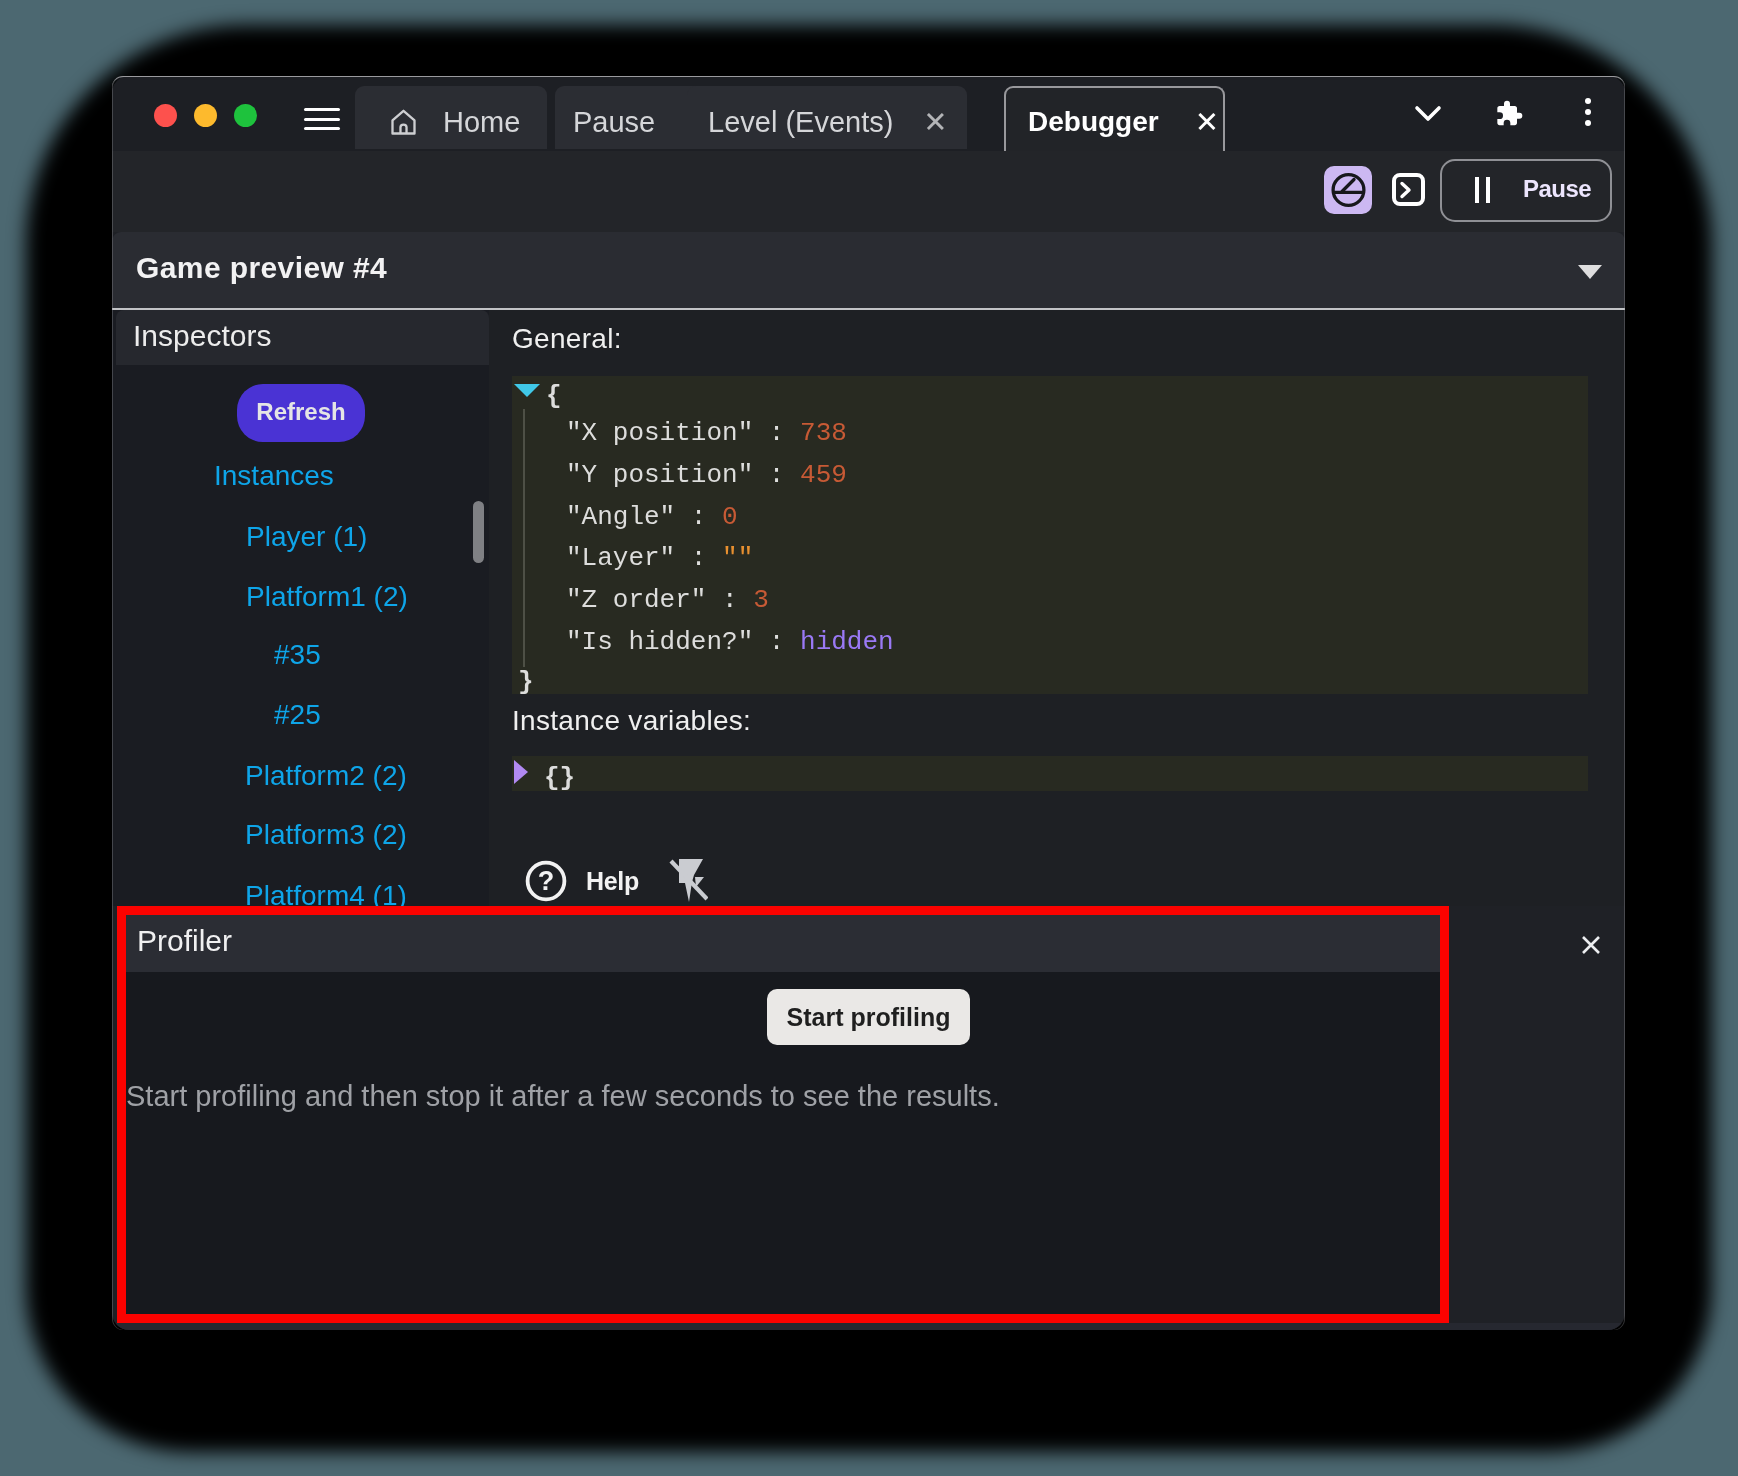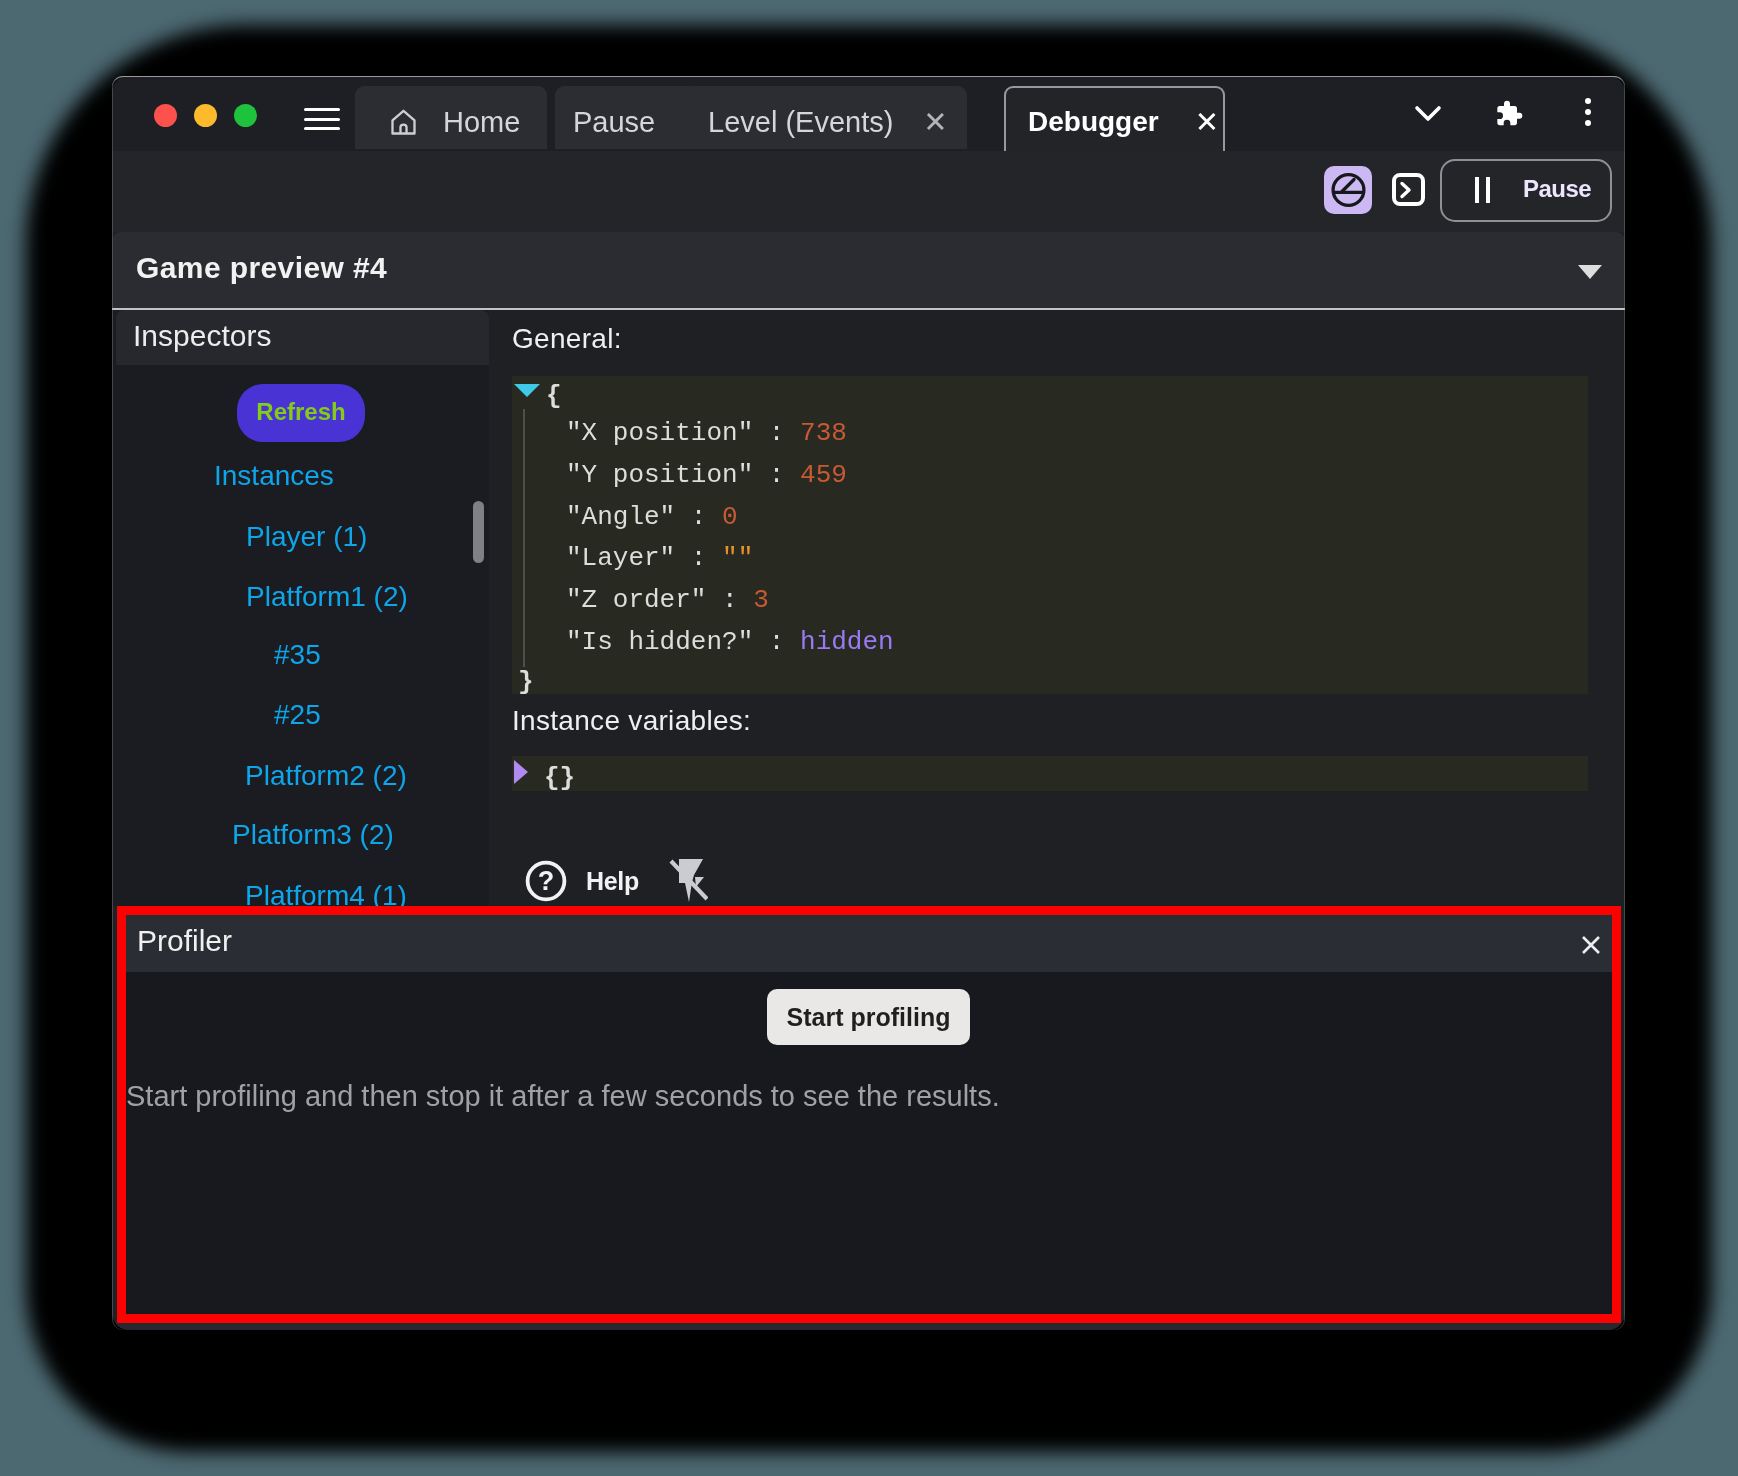--- a/index.html
+++ b/index.html
@@ -31,21 +31,21 @@
   
   #toolbar { position:absolute; left:0; top:75px; width:1513px; height:81px; background:#232529; }
   
   #gprow { position:absolute; left:0; top:156px; width:1513px; height:77px; background:#2a2c32; border-radius:9px 9px 0 0; }
   
   #sidebar { position:absolute; left:0; top:233px; width:377px; height:597px; background:#1a1c22; }
   #main { position:absolute; left:377px; top:233px; width:1136px; height:597px; background:#1e2024; }
   .sideitem { position:absolute; color:#0ea5e9; font-size:28px; white-space:nowrap; }
   .mono { font-family:"Liberation Mono", monospace; font-size:26px; color:#dddddc; white-space:pre; }
   
-  #profiler { position:absolute; left:5px; top:830px; width:1504px; height:417px;
+  #profiler { position:absolute; left:5px; top:830px; width:1332px; height:417px;
               border:9px solid #fb0200; background:#17191e; z-index:40; }
   #profhead { position:absolute; left:0; top:0; width:100%; height:57px; background:#2b2d34; }
 </style>
 </head>
 <body>
 <div id="shadow"></div>
 <div id="win">
 
   <div id="titlebar">
     <div class="tl" style="left:42px; background:#fd514d;"></div>
@@ -107,28 +107,28 @@
     <div class="abs" style="left:24px; top:19px; font-size:30px; font-weight:600; letter-spacing:0.4px; color:#f2f2f3;">Game preview #4</div>
     <div class="abs" style="left:1466px; top:33px; width:0; height:0; border-left:12px solid transparent; border-right:12px solid transparent; border-top:14px solid #dededf;"></div>
   </div>
 
   <div id="sidebar"></div>
   <div id="main"></div>
   <div class="abs" style="left:0; top:232px; width:1513px; height:2px; background:#c2c3c6; z-index:8;"></div>
   <div class="abs" style="left:4px; top:234px; width:373px; height:55px; background:#26282e; border-radius:8px 8px 0 0;"></div>
   <div class="abs" style="left:21px; top:243px; font-size:30px; color:#ececec; z-index:5;">Inspectors</div>
   <div class="abs" style="left:125px; top:308px; width:128px; height:58px; background:#4a33d4; border-radius:26px; z-index:5;"></div>
-  <div class="abs" style="left:125px; top:322px; width:128px; text-align:center; font-size:24px; font-weight:700; color:#84cc16; z-index:6;">Refresh</div>
+  <div class="abs" style="left:125px; top:322px; width:128px; text-align:center; font-size:24px; font-weight:700; color:#e5e5e5; z-index:6;">Refresh</div>
   <div class="sideitem" style="left:102px; top:384px;">Instances</div>
   <div class="sideitem" style="left:134px; top:445px;">Player (1)</div>
   <div class="sideitem" style="left:134px; top:505px;">Platform1 (2)</div>
   <div class="sideitem" style="left:162px; top:563px;">#35</div>
   <div class="sideitem" style="left:162px; top:623px;">#25</div>
   <div class="sideitem" style="left:133px; top:684px;">Platform2 (2)</div>
-  <div class="sideitem" style="left:120px; top:743px;">Platform3 (2)</div>
+  <div class="sideitem" style="left:133px; top:743px;">Platform3 (2)</div>
   <div class="sideitem" style="left:133px; top:804px;">Platform4 (1)</div>
   <div class="abs" style="left:361px; top:425px; width:11px; height:62px; background:#7f8084; border-radius:6px; z-index:5;"></div>
 
   <div class="abs" style="left:400px; top:247px; font-size:28px; letter-spacing:0.3px; color:#efefef;">General:</div>
   <div class="abs" style="left:400px; top:300px; width:1076px; height:318px; background:#282a21;"></div>
   <div class="abs" style="left:402px; top:308px; width:0; height:0; border-left:13px solid transparent; border-right:13px solid transparent; border-top:13.5px solid #40c8e8; z-index:5;"></div>
   <div class="abs" style="left:411px; top:333px; width:2px; height:258px; background:#4e5046; z-index:5;"></div>
   <div class="mono abs" style="left:434px; top:305px; font-weight:700; z-index:5;">{</div>
   <div class="mono abs" style="left:454px; top:342px; z-index:5;">"X position" : <span style="color:#c75a35;">738</span></div>
   <div class="mono abs" style="left:454px; top:384px; z-index:5;">"Y position" : <span style="color:#c75a35;">459</span></div>

